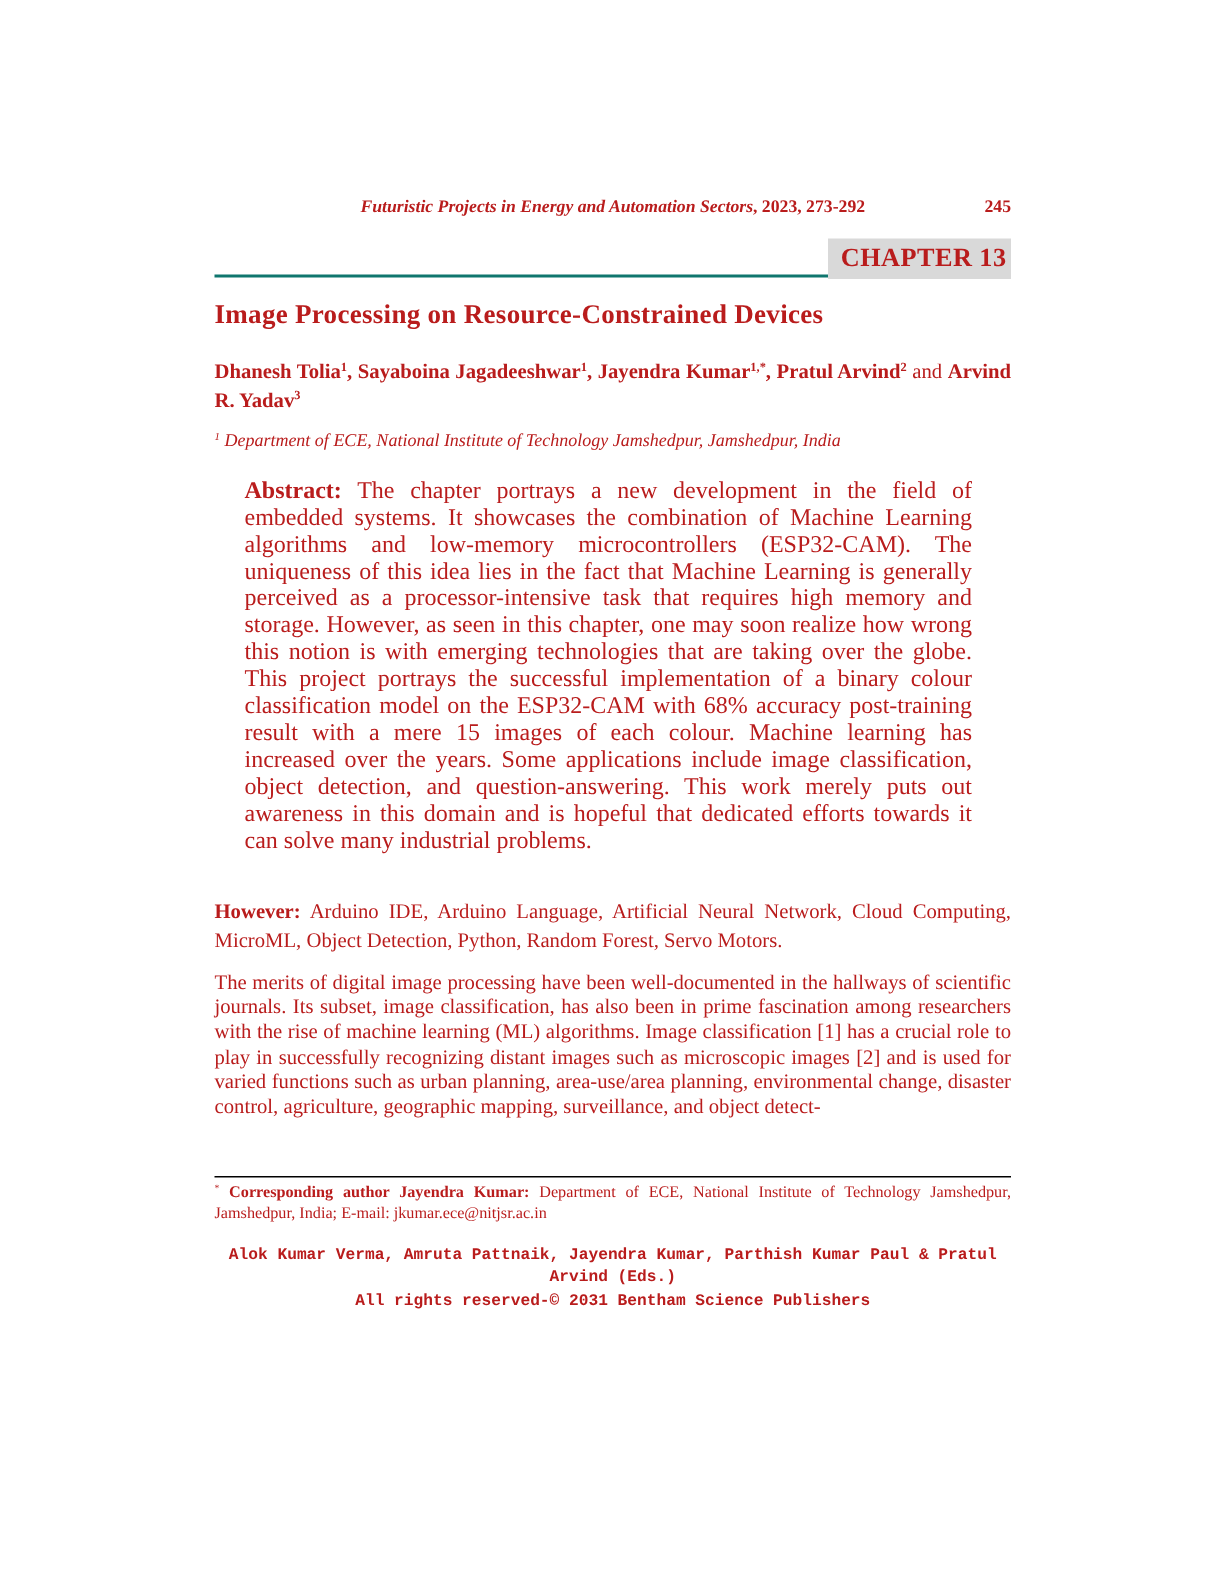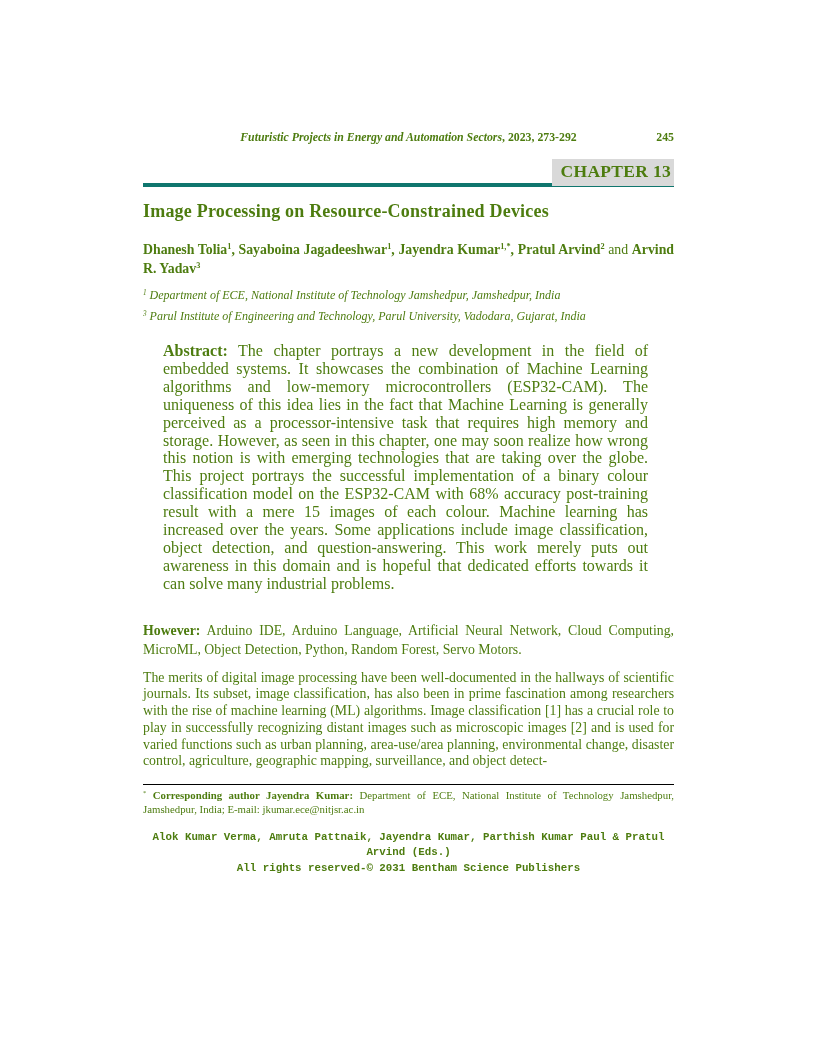--- a/index.html
+++ b/index.html
@@ -1,21 +1,21 @@
 <!DOCTYPE html>
 <html><head>
 <meta charset="utf-8">
 <style>
   html, body { margin: 0; padding: 0; background: #ffffff; }
   .page {
     position: relative;
     width: 816px;
     height: 1056px;
     background: #ffffff;
-    color: #4d7c0f;
+    color: #b91c1c;
     font-family: "Liberation Serif", serif;
     overflow: hidden;
   }
   .content {
     position: absolute;
     left: 143px;
     top: 130px;
     width: 531px;
   }
   
@@ -24,21 +24,21 @@
     font-size: 11.8px;
     font-weight: bold;
     text-align: center;
     line-height: 1.2;
   }
   .rh-title { font-style: italic; }
   .rh-page { position: absolute; right: 0; top: 0; font-style: normal; }
   
   .chapter-row {
     margin-top: 15px;
-    border-bottom: 4px solid #0f766e;
+    border-bottom: 2px solid #0f766e;
     text-align: right;
     line-height: 0;
   }
   .chapter-label {
     display: inline-block;
     font-size: 17.5px;
     font-weight: bold;
     line-height: 1.25;
     background: #d9d9d9;
     padding: 2px 3px 3px 9px;
@@ -144,21 +144,20 @@
     <div class="chapter-row">
       <span class="chapter-label" style="background: rgb(217, 217, 217);">CHAPTER 13</span>
     </div>
 
     <h1 class="title">Image Processing on Resource-Constrained Devices</h1>
 
     <p class="authors"><span style="font-weight: bold;">Dhanesh Tolia</span><sup style="font-weight: bold;">1</sup><span style="font-weight: bold;">, </span><span style="font-weight: bold;">Sayaboina Jagadeeshwar</span><sup style="font-weight: bold;">1</sup><span style="font-weight: bold;">, </span><span style="font-weight: bold;">Jayendra Kumar</span><sup style="font-weight: bold;">1,*</sup><span style="font-weight: bold;">, </span><span style="font-weight: bold;">Pratul Arvind</span><sup style="font-weight: bold;">2</sup><span> and </span><span style="font-weight: bold;">Arvind R. Yadav</span><sup style="font-weight: bold;">3</sup></p>
 
     <div class="affiliations">
       <p class="affil"><sup>1</sup><span> Department of ECE, National Institute of Technology Jamshedpur, Jamshedpur, India</span></p>
-      <p class="affil"><sup>3</sup><span> Parul Institute of Engineering and Technology, Parul University, Vadodara, Gujarat, India</span></p>
     </div>
 
     <p class="abstract"><b>Abstract:</b><span> The chapter portrays a new development in the field of embedded systems. It showcases the combination of Machine Learning algorithms and low-memory microcontrollers (ESP32-CAM). The uniqueness of this idea lies in the fact that Machine Learning is generally perceived as a processor-intensive task that requires high memory and storage. However, as seen in this chapter, one may soon realize how wrong this notion is with emerging technologies that are taking over the globe. This project portrays the successful implementation of a binary colour classification model on the ESP32-CAM with 68% accuracy post-training result with a mere 15 images of each colour. Machine learning has increased over the years. Some applications include image classification, object detection, and question-answering. This work merely puts out awareness in this domain and is hopeful that dedicated efforts towards it can solve many industrial problems.</span></p>
 
     <p class="keywords"><b>However:</b><span> Arduino IDE, Arduino Language, Artificial Neural Network, Cloud Computing, MicroML, Object Detection, Python, Random Forest, Servo Motors.</span></p>
 
 
     <p class="body-para">The merits of digital image processing have been well-documented in the hallways of scientific journals. Its subset, image classification, has also been in prime fascination among researchers with the rise of machine learning (ML) algorithms. Image classification [1] has a crucial role to play in successfully recognizing distant images such as microscopic images [2] and is used for varied functions such as urban planning, area-use/area planning, environmental change, disaster control, agriculture, geographic mapping, surveillance, and object detect-</p>
   </div>
 

